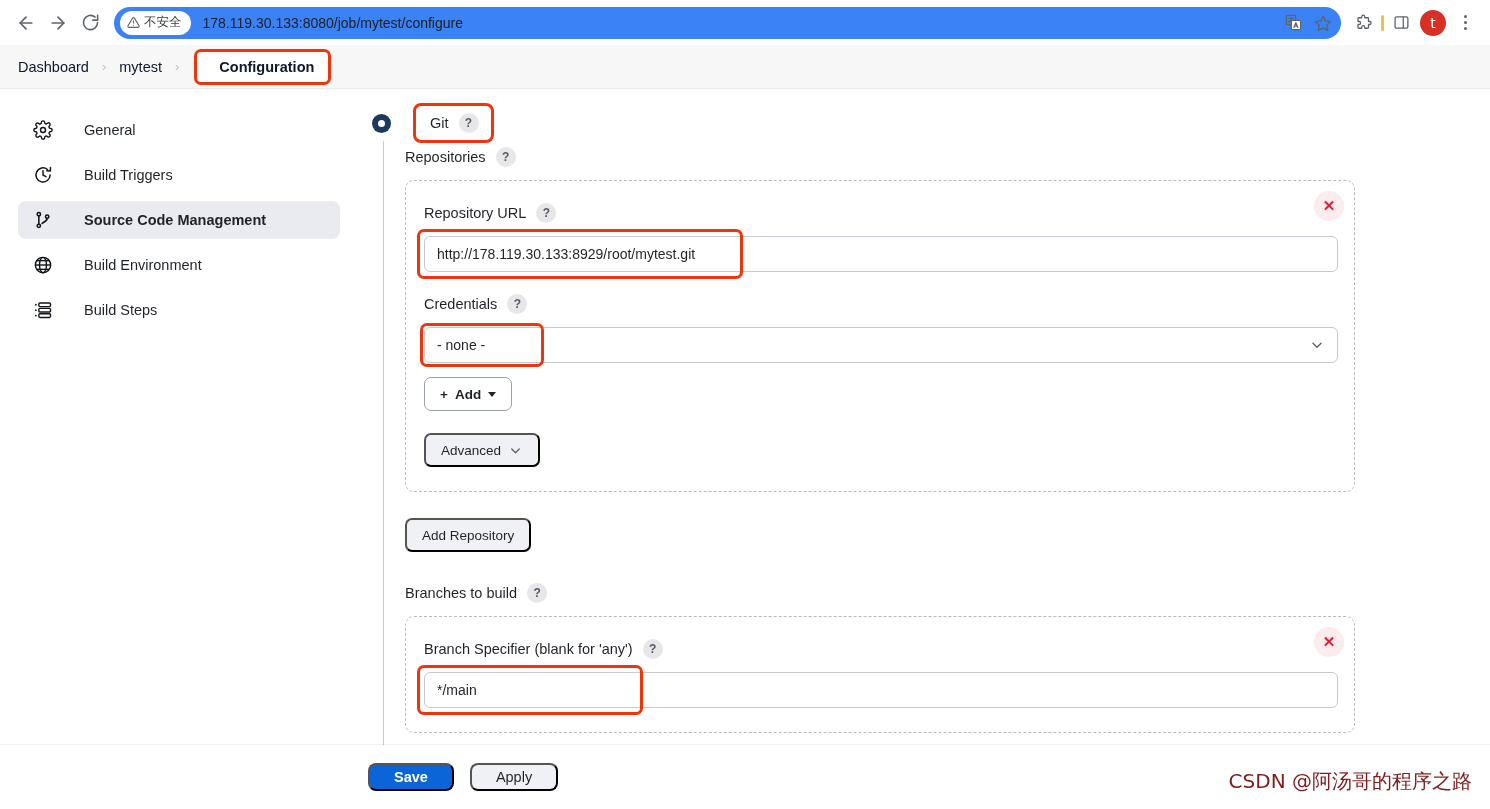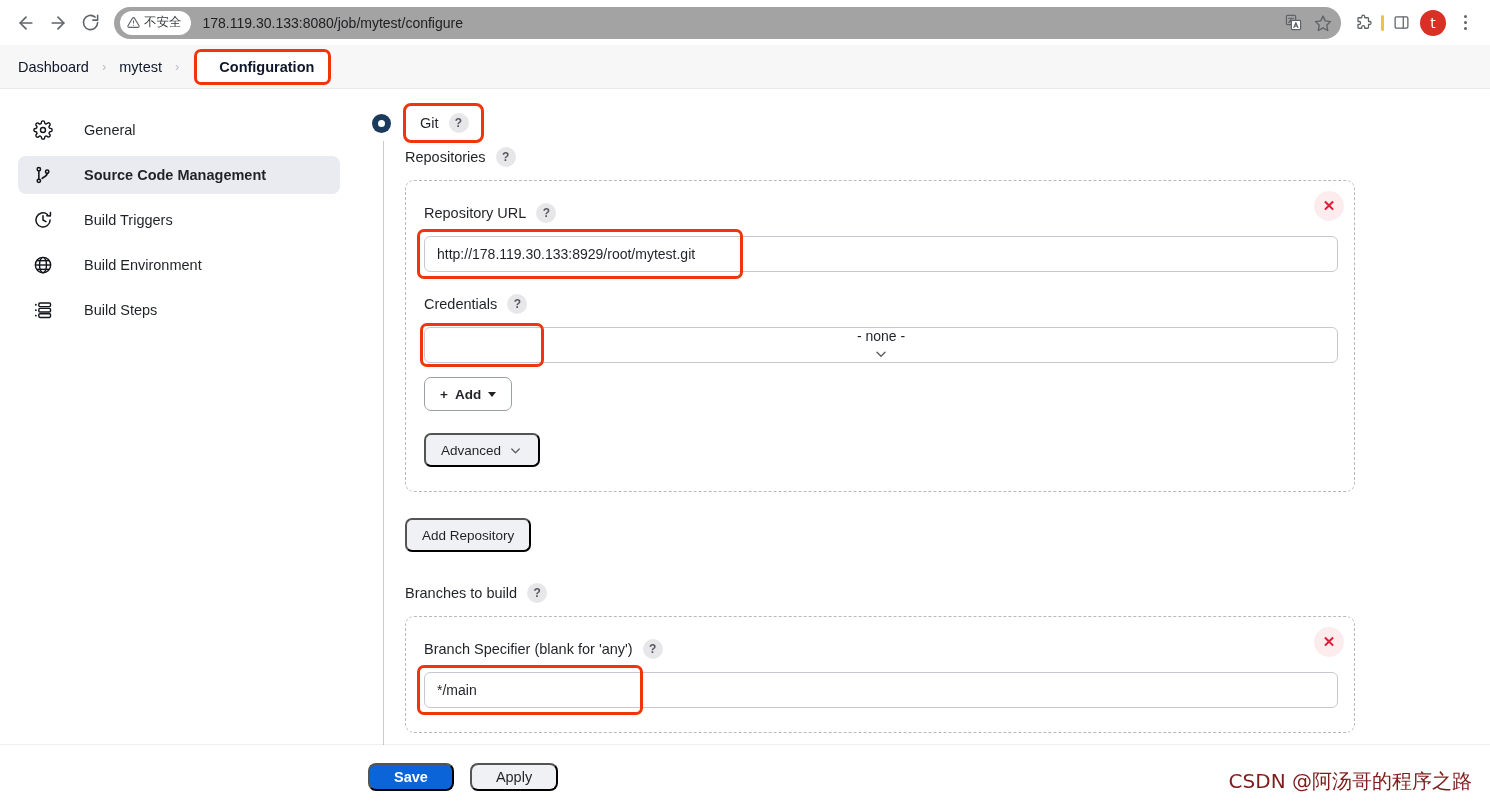--- a/index.html
+++ b/index.html
@@ -22,21 +22,21 @@
     width: 32px; height: 32px;
     display: flex; align-items: center; justify-content: center;
     border-radius: 50%;
     color: #5f6368;
     flex: 0 0 auto;
   }
   .nav-btn svg { display: block; }
   .omnibox {
     flex: 1 1 auto;
     height: 32px;
-    background: #a3a3a3;
+    background: #3b82f6;
     border-radius: 16px;
     display: flex; align-items: center;
     margin-left: 8px;
     padding-left: 6px;
     padding-right: 4px;
     min-width: 0;
   }
   .sec-badge {
     height: 24px;
     background: #ffffff;
@@ -163,21 +163,21 @@
     background: #1b3a5c;
     display: flex; align-items: center; justify-content: center;
     flex: 0 0 19px;
   }
   .radio-dot i { width: 7px; height: 7px; border-radius: 50%; background: #fff; display:block; }
   .radio-label-hl {
     border: 3px solid #f0340c;
     border-radius: 8px;
     background: #ffffff;
     padding: 7px 12px 7px 14px;
-    margin-left: 12px;
+    margin-left: 22px;
     display: flex; align-items: center; gap: 10px;
   }
   .radio-label { font-size: 14.5px; color: #1f2328; }
 
   .section-body {
     margin-left: 25px;
     border-left: 1px solid #c8ccd2;
     padding-left: 21px;
     padding-top: 6px;
     min-height: 660px;
@@ -228,21 +228,21 @@
     border-radius: 7px;
     pointer-events: none;
   }
   .sel-input {
     width: 914px; height: 36px;
     border: 1px solid #c6cad0;
     border-radius: 6px;
     background: #fff;
     font-size: 14px; color: #1f2328;
     padding: 0 12px;
-    display: flex; align-items: center; justify-content: space-between; flex-direction: column;
+    display: flex; align-items: center; justify-content: space-between;
   }
   .chev { color: #5b5f66; display: flex; align-items: center; }
 
   .btn {
     display: inline-flex; align-items: center; justify-content: center;
     gap: 7px;
     height: 34px;
     border-radius: 7px;
     font-size: 13.5px;
     padding: 0 15px;
@@ -378,42 +378,42 @@
     <div class="side-item">
       <span class="side-icon">
         <svg width="20" height="20" viewBox="0 0 24 24" fill="none" stroke="currentColor" stroke-width="1.7" stroke-linejoin="round">
             <circle cx="12" cy="12" r="3"></circle>
             <path d="M19.4 15a1.6 1.6 0 0 0 .3 1.8l.1.1a2 2 0 1 1-2.8 2.8l-.1-.1a1.6 1.6 0 0 0-1.8-.3 1.6 1.6 0 0 0-1 1.5V21a2 2 0 1 1-4 0v-.1A1.6 1.6 0 0 0 9 19.4a1.6 1.6 0 0 0-1.8.3l-.1.1a2 2 0 1 1-2.8-2.8l.1-.1a1.6 1.6 0 0 0 .3-1.8 1.6 1.6 0 0 0-1.5-1H3a2 2 0 1 1 0-4h.1A1.6 1.6 0 0 0 4.6 9a1.6 1.6 0 0 0-.3-1.8l-.1-.1a2 2 0 1 1 2.8-2.8l.1.1a1.6 1.6 0 0 0 1.8.3H9a1.6 1.6 0 0 0 1-1.5V3a2 2 0 1 1 4 0v.1a1.6 1.6 0 0 0 1 1.5 1.6 1.6 0 0 0 1.8-.3l.1-.1a2 2 0 1 1 2.8 2.8l-.1.1a1.6 1.6 0 0 0-.3 1.8V9a1.6 1.6 0 0 0 1.5 1H21a2 2 0 1 1 0 4h-.1a1.6 1.6 0 0 0-1.5 1z"></path>
           </svg>
       </span>
       <span>General</span>
     </div>
 
+    <div class="side-item">
+      <span class="side-icon">
+        <svg width="20" height="20" viewBox="0 0 24 24" fill="none" stroke="currentColor" stroke-width="1.8" stroke-linecap="round" stroke-linejoin="round">
+            <path d="M20.5 12a8.5 8.5 0 1 1-3.1-6.6"></path>
+            <polyline points="21 3 20.8 7.2 16.6 7"></polyline>
+            <polyline points="12 7 12 12 15.5 14"></polyline>
+          </svg>
+      </span>
+      <span>Build Triggers</span>
+    </div>
+
     <div class="side-item active">
       <span class="side-icon">
         <svg width="20" height="20" viewBox="0 0 24 24" fill="none" stroke="currentColor" stroke-width="1.9" stroke-linecap="round" stroke-linejoin="round">
             <circle cx="7" cy="5" r="2"></circle>
             <circle cx="7" cy="19" r="2"></circle>
             <circle cx="17" cy="8" r="2"></circle>
             <path d="M7 7v10"></path>
             <path d="M17 10c0 4-4 4-6 6"></path>
           </svg>
       </span>
       <span>Source Code Management</span>
-    </div>
-
-    <div class="side-item">
-      <span class="side-icon">
-        <svg width="20" height="20" viewBox="0 0 24 24" fill="none" stroke="currentColor" stroke-width="1.8" stroke-linecap="round" stroke-linejoin="round">
-            <path d="M20.5 12a8.5 8.5 0 1 1-3.1-6.6"></path>
-            <polyline points="21 3 20.8 7.2 16.6 7"></polyline>
-            <polyline points="12 7 12 12 15.5 14"></polyline>
-          </svg>
-      </span>
-      <span>Build Triggers</span>
     </div>
 
     <div class="side-item">
       <span class="side-icon">
         <svg width="20" height="20" viewBox="0 0 24 24" fill="none" stroke="currentColor" stroke-width="1.7">
             <circle cx="12" cy="12" r="9.2"></circle>
             <ellipse cx="12" cy="12" rx="4.2" ry="9.2"></ellipse>
             <line x1="2.8" y1="12" x2="21.2" y2="12"></line>
             <line x1="4.3" y1="6.8" x2="19.7" y2="6.8"></line>
             <line x1="4.3" y1="17.2" x2="19.7" y2="17.2"></line>

